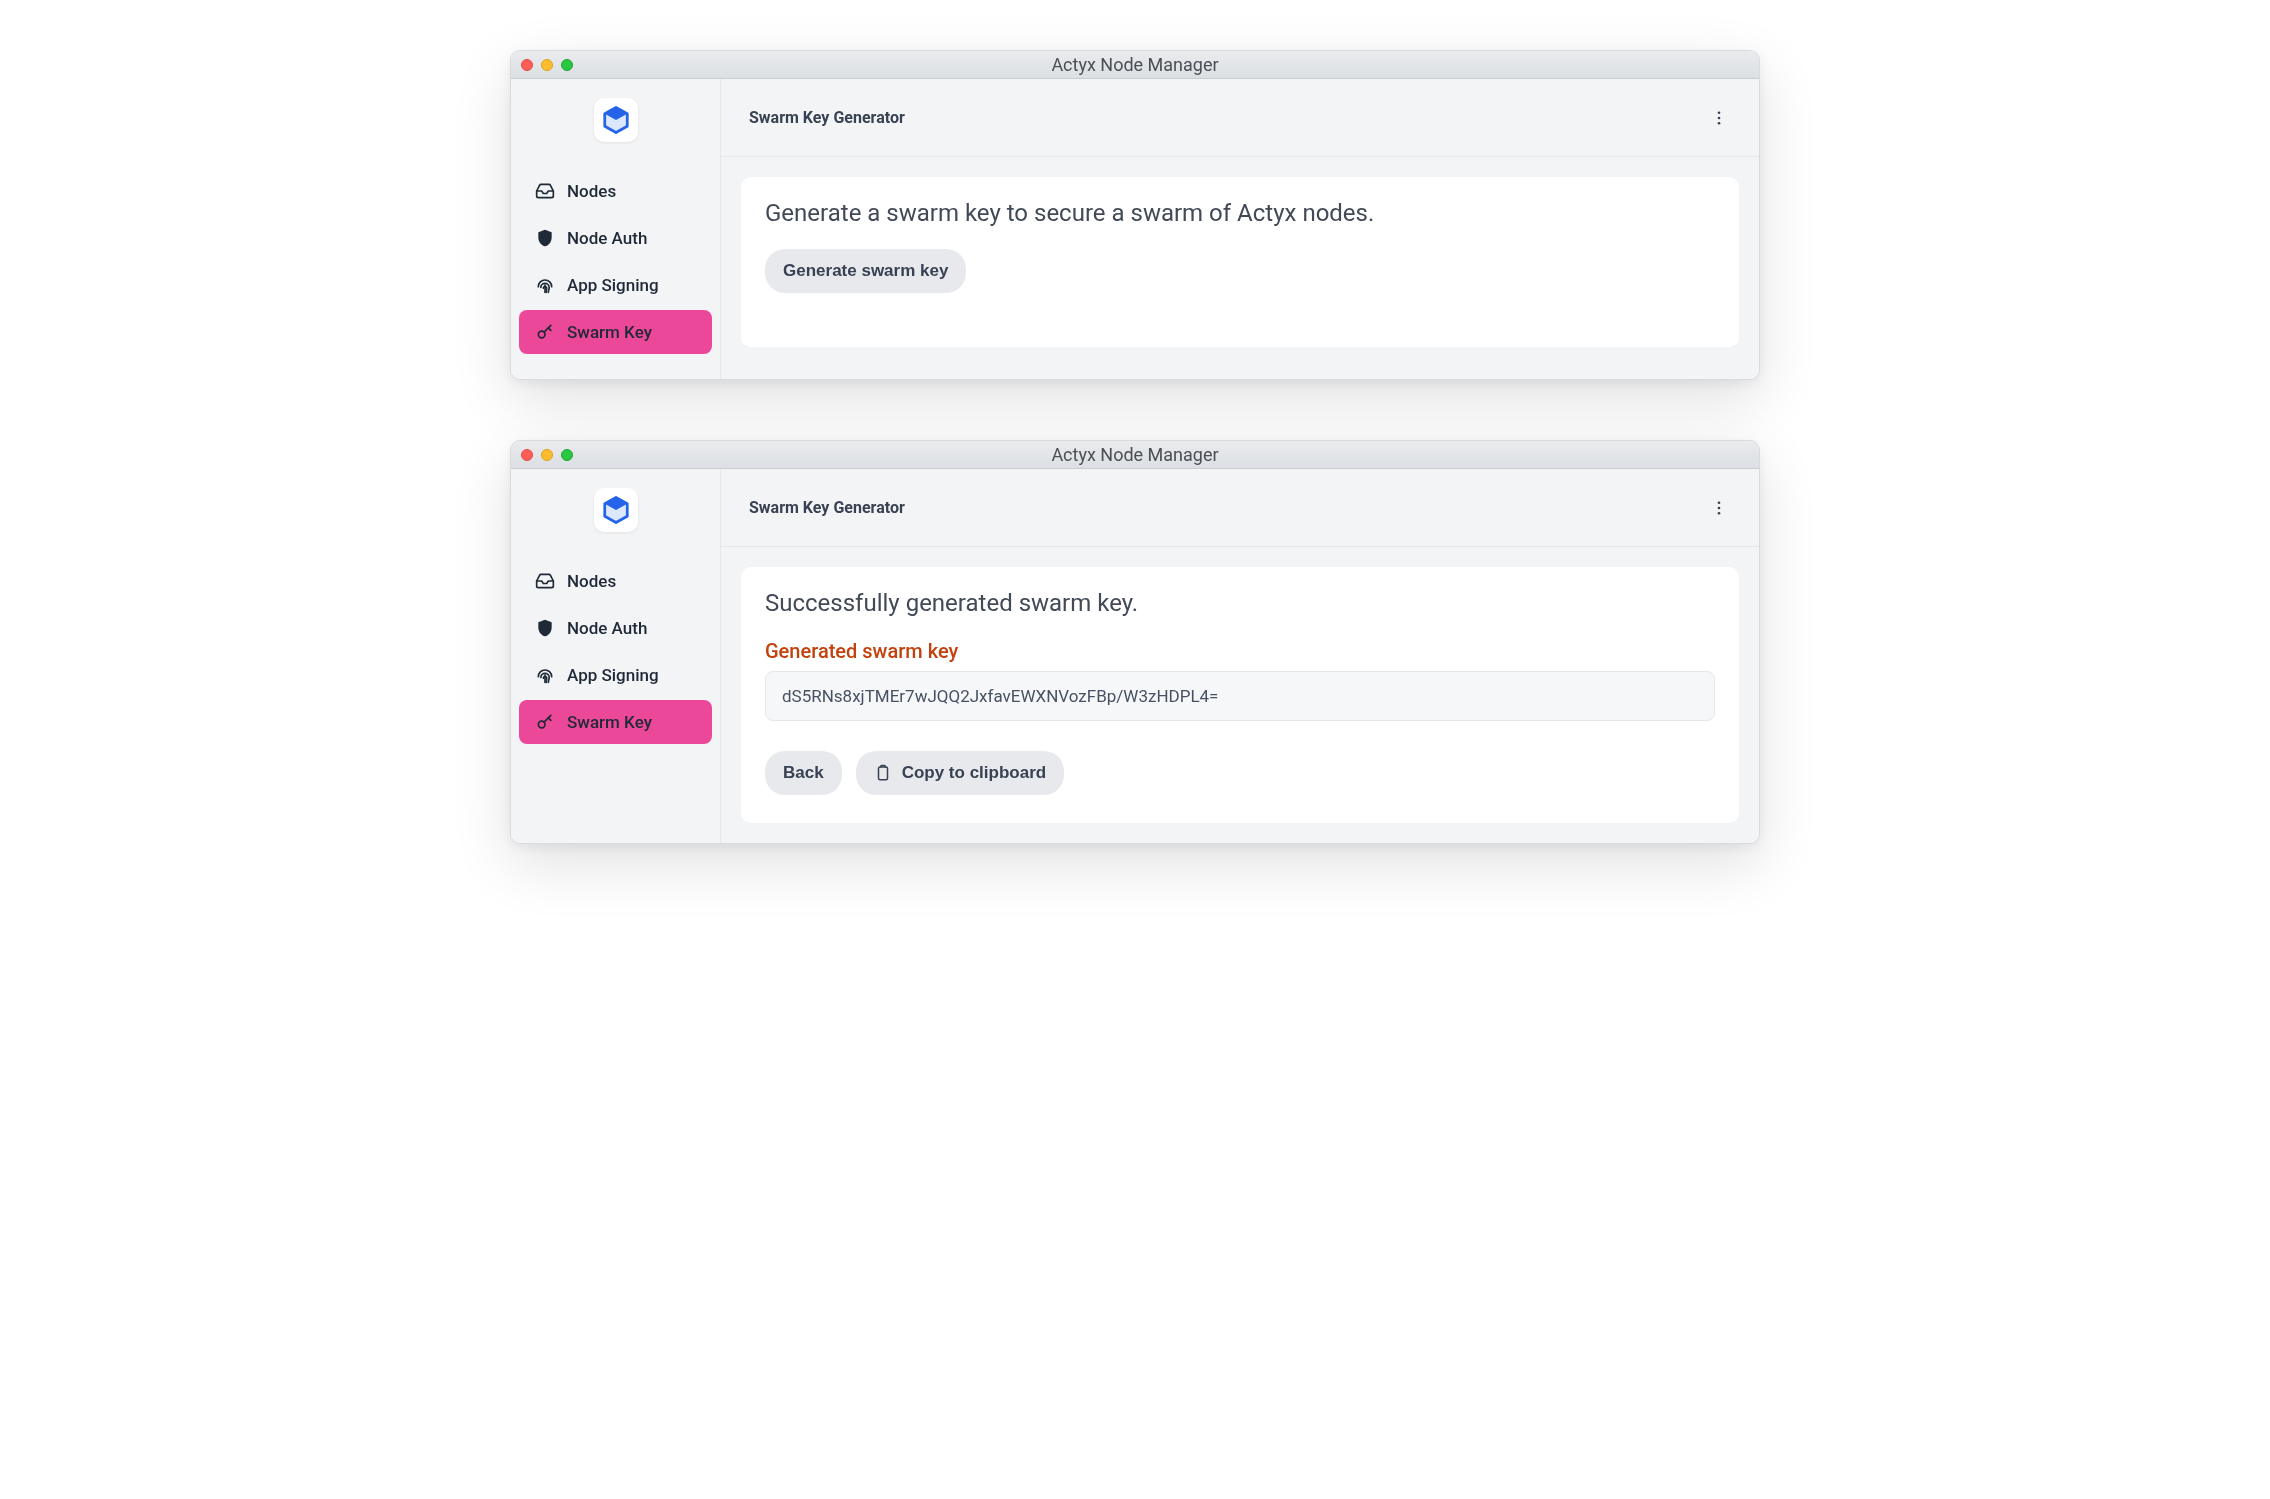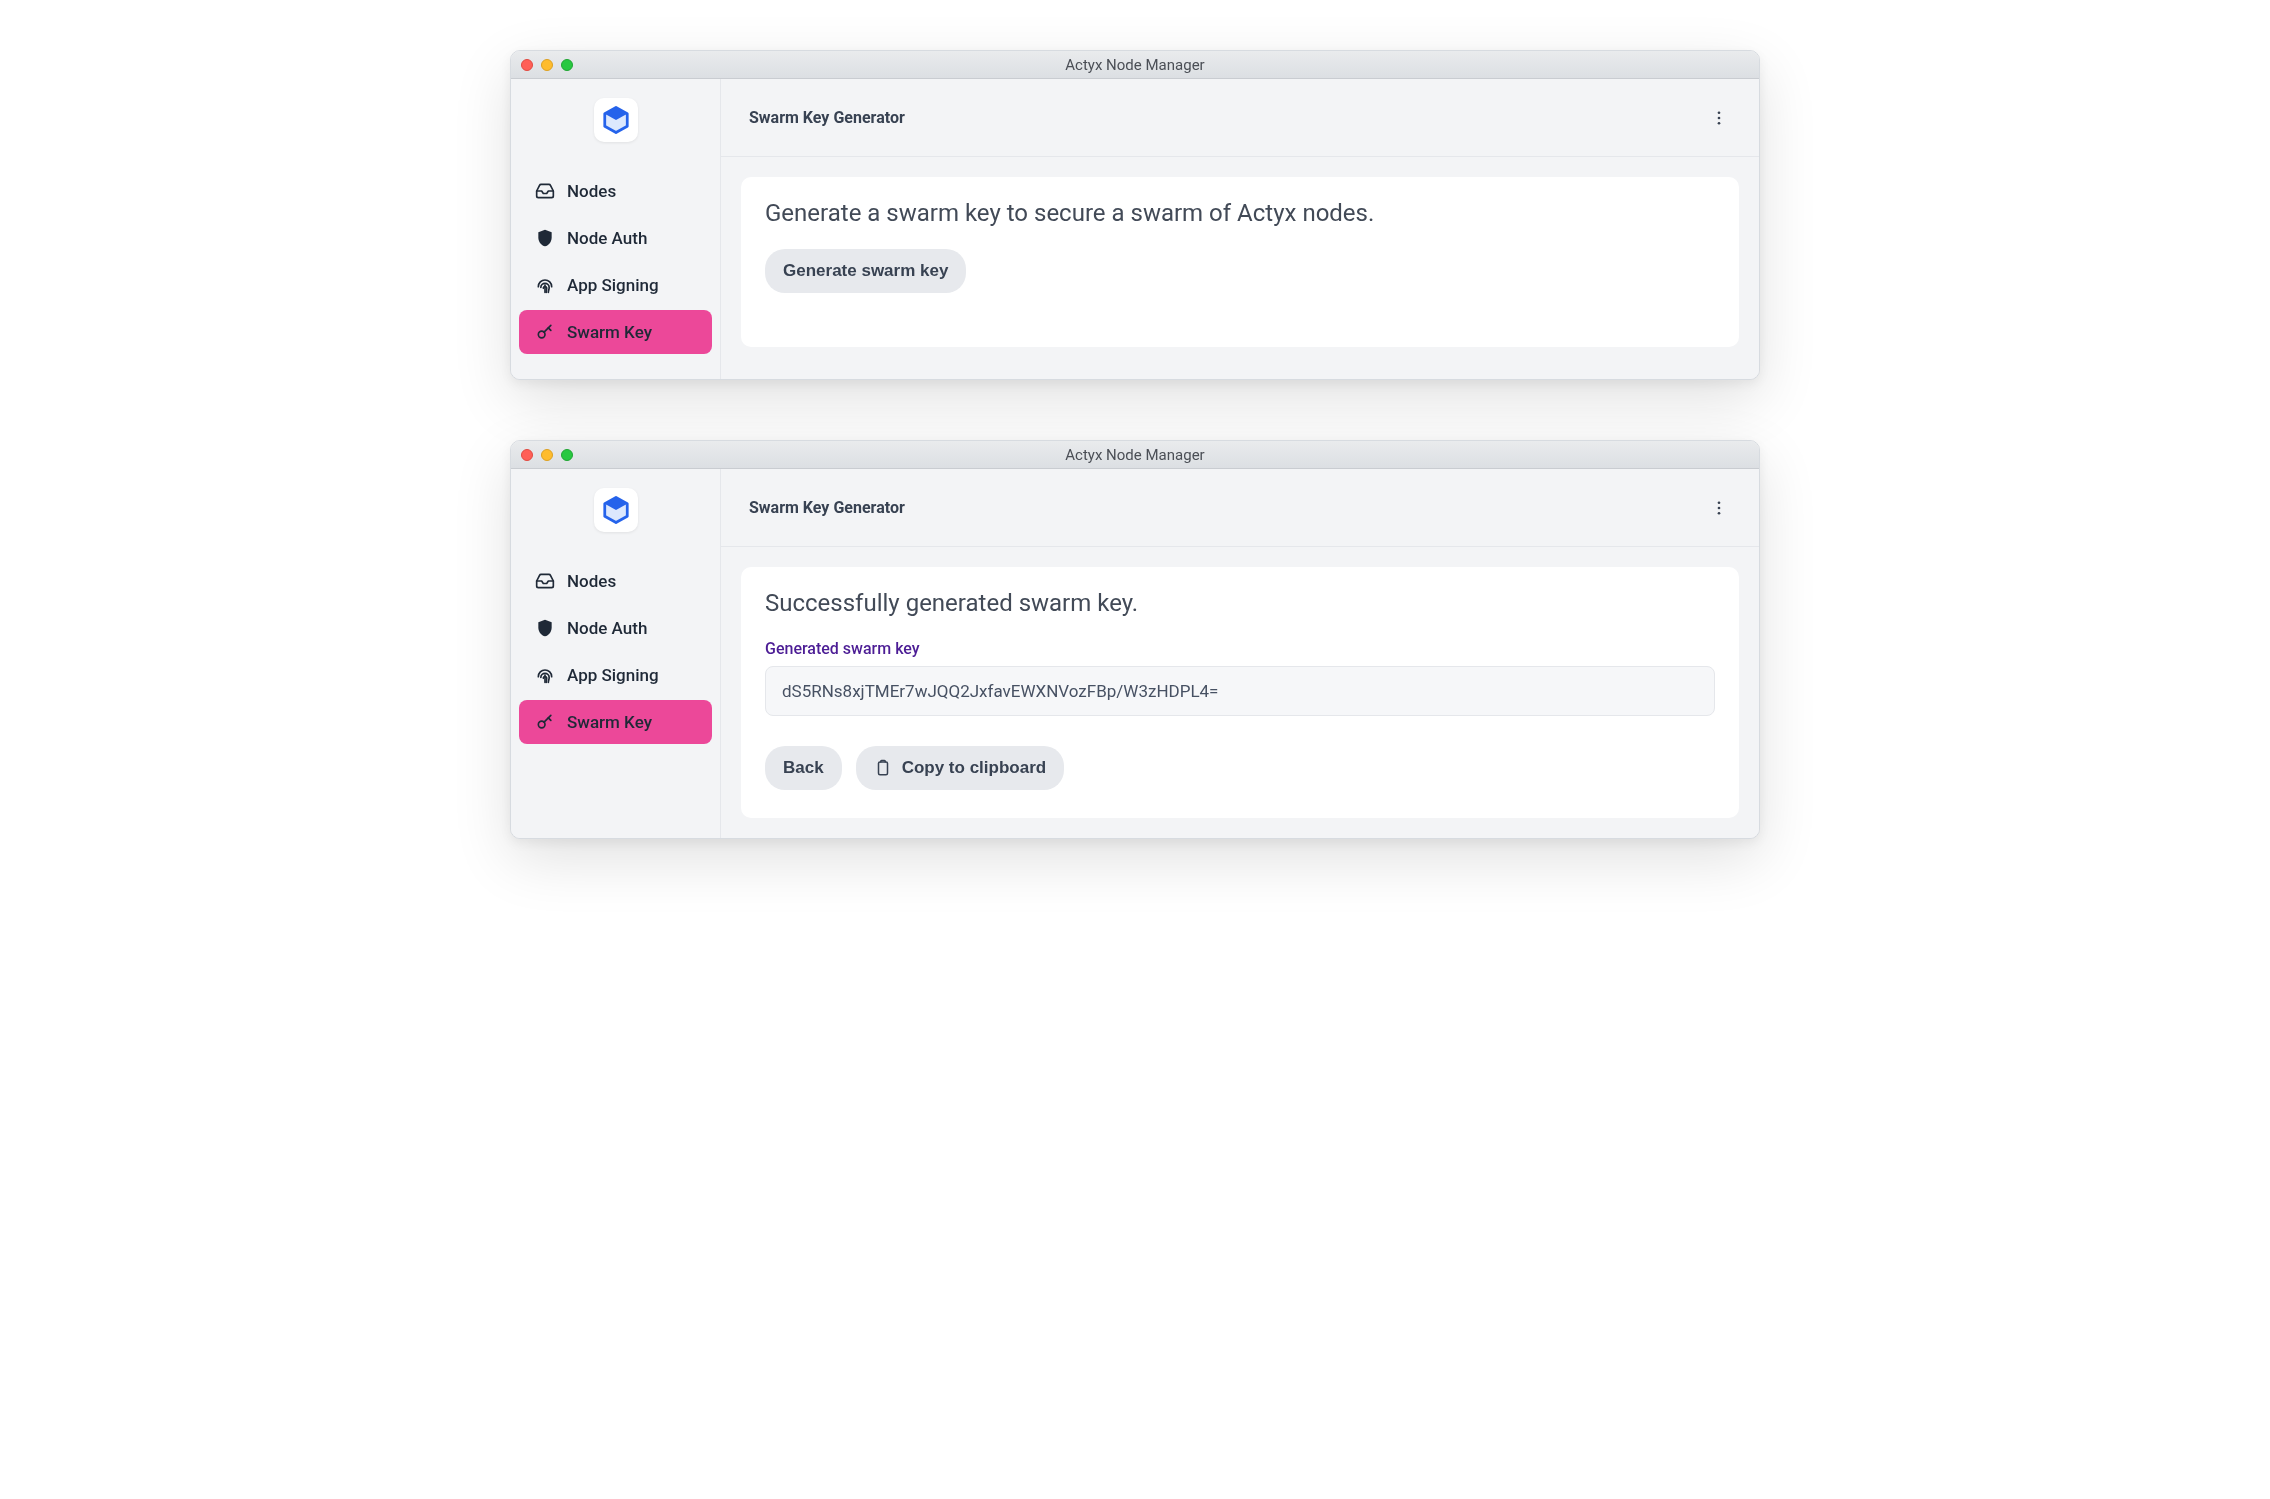--- a/index.html
+++ b/index.html
@@ -34,21 +34,21 @@
     .dot {
       width: 12px; height: 12px; border-radius: 50%;
     }
     .dot.red { background: #ff5f57; border: 0.5px solid #e04940;}
     .dot.yellow { background: #febc2e; border: 0.5px solid #dca022;}
     .dot.green { background: #28c840; border: 0.5px solid #1fa532;}
     .title {
       position: absolute;
       left: 0; right: 0;
       text-align: center;
-      font-size: 15px;
+      font-size: 18px;
       color: #4b4f56;
       pointer-events: none;
     }
     .body {
       display: flex;
       min-height: 300px;
     }
     .sidebar {
       width: 210px;
       background: #f3f4f6;
@@ -134,22 +134,22 @@
       background: #e7e9ed;
       color: #384252;
       font-size: 17px;
       font-weight: 600;
       padding: 12px 18px;
       border-radius: 20px;
       border: none;
       cursor: pointer;
     }
     .field-label {
-      font-size: 16px;
-      color: #4c1d95;
+      font-size: 20px;
+      color: #c2410c;
       font-weight: 500;
       margin-bottom: 8px;
       margin-top: 4px;
     }
     .key-field {
       width: 100%;
       background: #f6f7f9;
       border: 1px solid #e5e7eb;
       border-radius: 8px;
       padding: 14px 16px;

